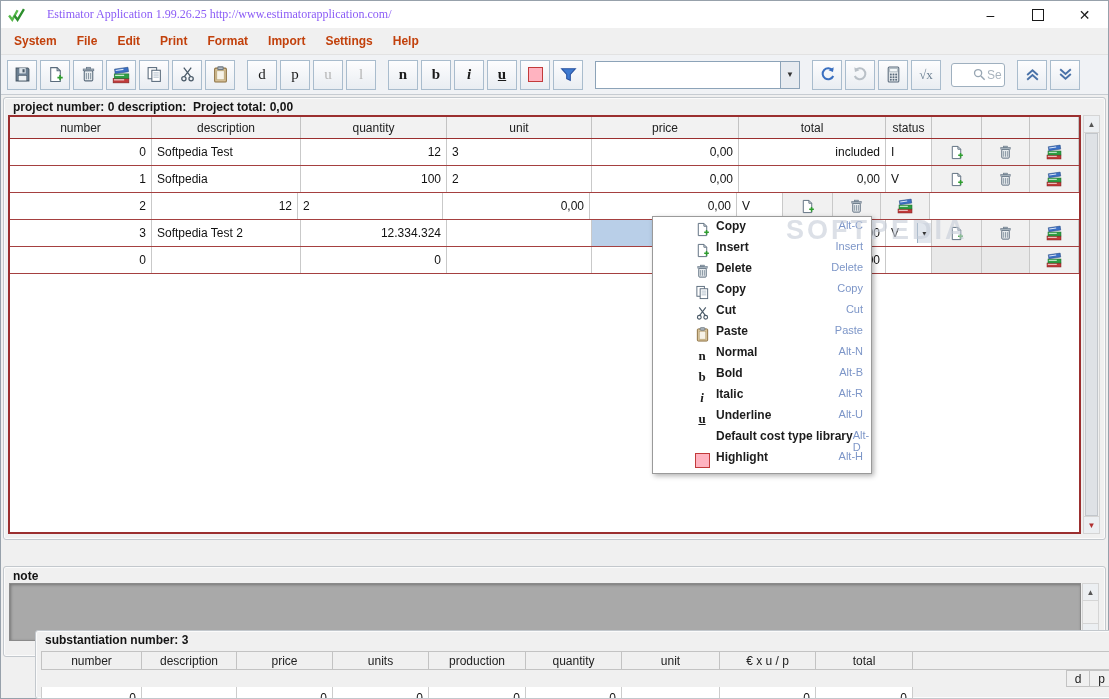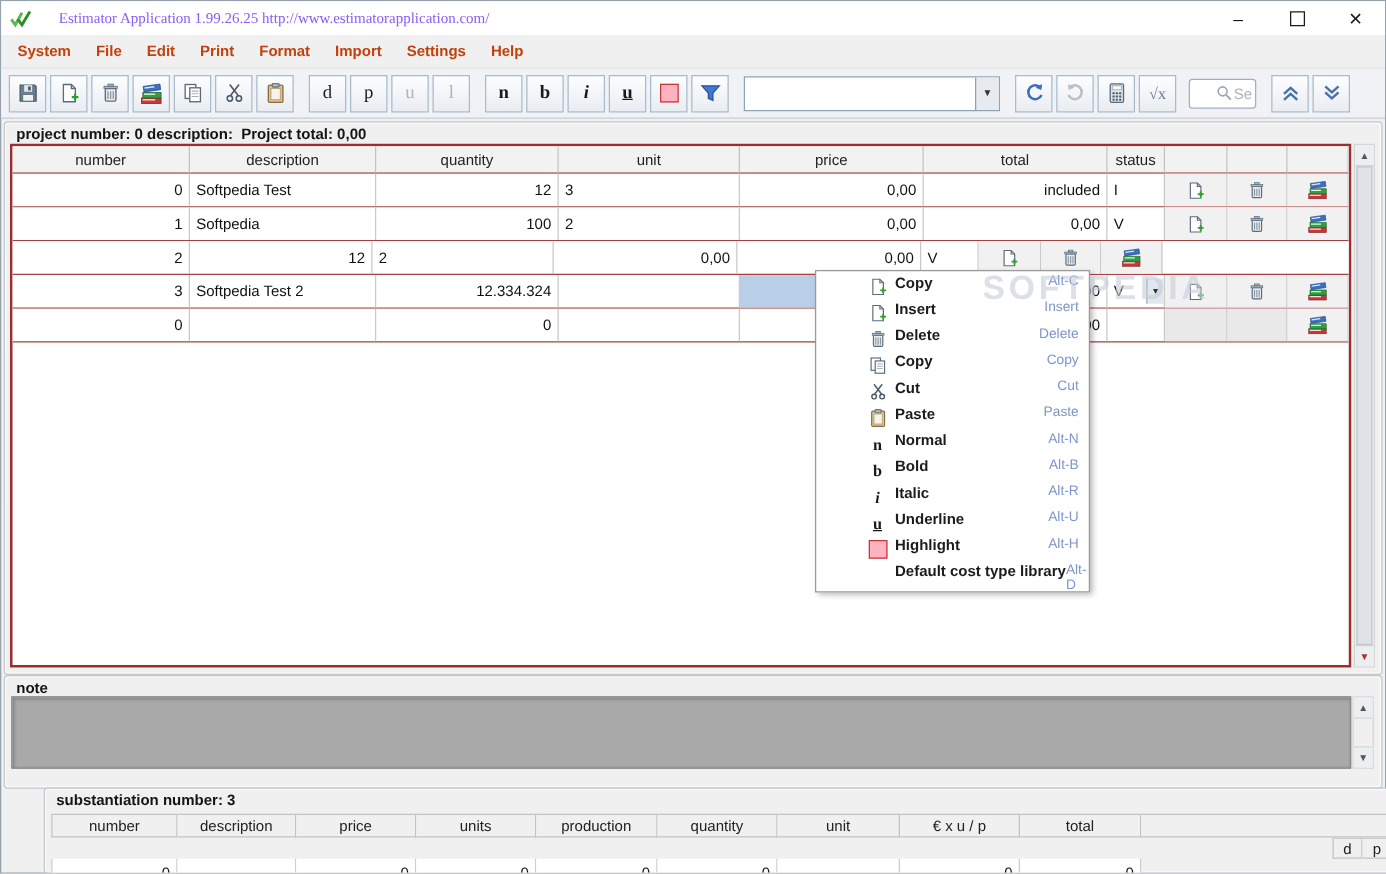--- a/index.html
+++ b/index.html
@@ -90,21 +90,21 @@
   .cm-label{font-size:12px;font-weight:bold;color:#1c1c1c;margin-left:4px;white-space:nowrap;}
   .cm-sc{margin-left:auto;font-size:11px;color:#7d96c8;}
   .cm-letter{font-family:"Liberation Serif",serif;font-weight:bold;font-size:13px;color:#1a1a1a;}
   .cm-letter.it{font-style:italic;}
   .cm-letter.ul{text-decoration:underline;}
 
   .wm{position:absolute;left:786px;top:215px;font-size:27px;font-weight:bold;letter-spacing:3px;
       color:rgba(198,205,216,.62);z-index:60;pointer-events:none;}
 
   
-  #notePanel{left:3px;top:540px;width:1103px;height:91px;text-align:center;}
+  #notePanel{left:3px;top:566px;width:1103px;height:91px;text-align:center;}
   .notearea{position:absolute;left:5px;top:16px;width:1072px;height:58px;background:#a9a9a9;
             border:1px solid #8a8a8a;box-shadow:inset 1px 1px 3px rgba(0,0,0,.3);box-sizing:border-box;}
   #noteScroll{left:1078px;top:16px;height:58px;}
 
   
   #substPanel{left:3px;top:630px;width:1103px;height:69px;overflow:hidden;margin-left:32px;}
   .srow{position:absolute;display:flex;}
   .shcell{box-sizing:border-box;border:1px solid #c3c3c3;border-left:none;background:#f0f0f0;
           display:flex;align-items:center;justify-content:center;font-size:12px;color:#222;flex:none;height:19px;}
   .shcell.first{border-left:1px solid #c3c3c3;}
@@ -539,30 +539,30 @@
       <span class="cm-ic cm-letter it">i</span>
       <span class="cm-label">Italic</span>
       <span class="cm-sc">Alt-R</span>
     </div>
     <div class="cm-item">
       <span class="cm-ic cm-letter ul">u</span>
       <span class="cm-label">Underline</span>
       <span class="cm-sc">Alt-U</span>
     </div>
     <div class="cm-item">
+      <span class="cm-ic"></span>
+      <span class="cm-label">Default cost type library</span>
+      <span class="cm-sc">Alt-D</span>
+    </div>
+    <div class="cm-item">
       <span class="cm-ic">
           <span class="hl-sq"></span>
         </span>
       <span class="cm-label">Highlight</span>
       <span class="cm-sc">Alt-H</span>
-    </div>
-    <div class="cm-item">
-      <span class="cm-ic"></span>
-      <span class="cm-label">Default cost type library</span>
-      <span class="cm-sc">Alt-D</span>
     </div>
   </div>
 
   <div class="wm">SOFTPEDIA</div>
 
   <div class="panel" id="notePanel">
     <span class="legend">note</span>
     <div class="notearea"></div>
     <div class="vscroll" id="noteScroll">
       <div class="sb-btn">▲</div>

